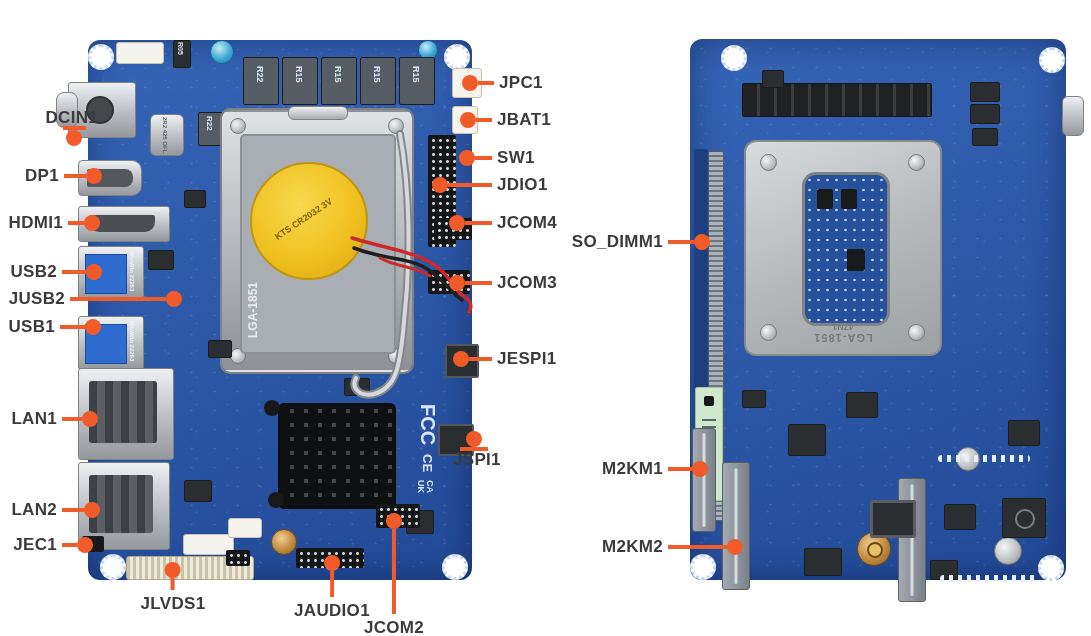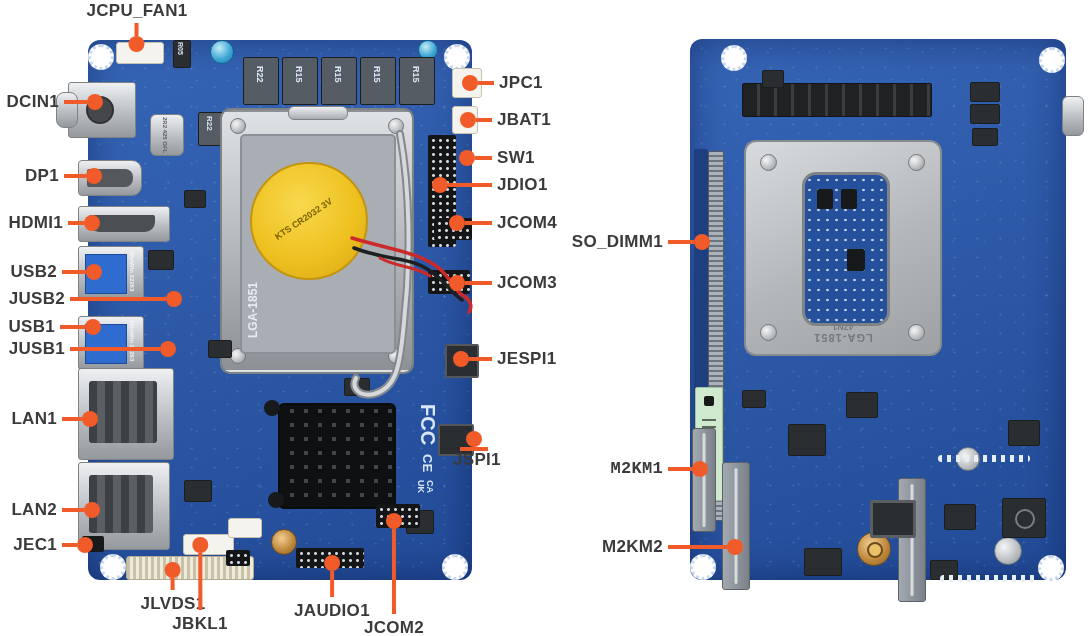--- a/index.html
+++ b/index.html
@@ -254,27 +254,22 @@
   </div>
 
   <svg class="abs" style="left:0;top:0;width:1091px;height:636px;z-index:12;pointer-events:none;" viewBox="0 0 1091 636">
     <path d="M400,134 C410,190 411,258 404,322 C400,368 396,388 374,394 C359,397 351,388 356,378" fill="none" stroke="#84888d" stroke-width="8" stroke-linecap="round"></path>
     <path d="M400,134 C410,190 411,258 404,322 C400,368 396,388 374,394 C359,397 351,388 356,378" fill="none" stroke="#d6d9dc" stroke-width="4" stroke-linecap="round"></path>
     <path d="M354,248 C390,262 414,256 434,274 C448,284 450,292 462,300" fill="none" stroke="#1d1f21" stroke-width="3.5" stroke-linecap="round"></path>
     <path d="M352,238 C392,250 416,252 436,266 C452,277 452,290 464,296 C470,300 473,306 469,312" fill="none" stroke="#cc2a2a" stroke-width="3.5" stroke-linecap="round"></path>
     <path d="M380,258 C398,268 416,266 430,276" fill="none" stroke="#cc2a2a" stroke-width="3" stroke-linecap="round"></path>
   </svg>
 
-  <div class="co vert up" style="left:137px;top:2px;">
-    <span class="lbl">JCPU_FAN1</span>
-    <span class="ln" style="height:13px;"></span>
-      <span class="dt"></span>
-  </div>
-
-  <div class="co l" style="right:988px;top:93px;">
+
+  <div class="co l" style="right:988px;top:109px;flex-direction:column;">
     <span class="lbl">DCIN1</span>
     <span class="ln" style="width:23px;"></span>
       <span class="dt"></span>
   </div>
   <div class="co l" style="right:989px;top:167px;">
     <span class="lbl">DP1</span>
     <span class="ln" style="width:22px;"></span>
       <span class="dt"></span>
   </div>
   <div class="co l" style="right:991px;top:214px;">
@@ -290,25 +285,20 @@
   <div class="co l" style="right:909px;top:290px;">
     <span class="lbl">JUSB2</span>
     <span class="ln" style="width:96px;"></span>
       <span class="dt"></span>
   </div>
   <div class="co l" style="right:990px;top:318px;">
     <span class="lbl">USB1</span>
     <span class="ln" style="width:25px;"></span>
       <span class="dt"></span>
   </div>
-  <div class="co l" style="right:915px;top:340px;">
-    <span class="lbl">JUSB1</span>
-    <span class="ln" style="width:90px;"></span>
-      <span class="dt"></span>
-  </div>
   <div class="co l" style="right:993px;top:410px;justify-content:center;">
     <span class="lbl">LAN1</span>
     <span class="ln" style="width:20px;"></span>
       <span class="dt"></span>
   </div>
   <div class="co l" style="right:991px;top:501px;">
     <span class="lbl">LAN2</span>
     <span class="ln" style="width:22px;"></span>
       <span class="dt"></span>
   </div>
@@ -357,42 +347,37 @@
     <span class="dt"></span>
       <span class="ln" style="width:28px;"></span>
     <span class="lbl">JSPI1</span>
   </div>
 
   <div class="co vert down" style="left:150px;top:562px;margin-left:23px;">
     <span class="dt"></span>
       <span class="ln" style="height:12px;"></span>
     <span class="lbl">JLVDS1</span>
   </div>
-  <div class="co vert down" style="left:200px;top:537px;">
-    <span class="dt"></span>
-      <span class="ln" style="height:57px;"></span>
-    <span class="lbl">JBKL1</span>
-  </div>
   <div class="co vert down" style="left:332px;top:555px;">
     <span class="dt"></span>
       <span class="ln" style="height:26px;"></span>
     <span class="lbl">JAUDIO1</span>
   </div>
   <div class="co vert down" style="left:394px;top:513px;">
     <span class="dt"></span>
       <span class="ln" style="height:85px;"></span>
     <span class="lbl">JCOM2</span>
   </div>
 
   <div class="co l" style="right:381px;top:233px;">
     <span class="lbl">SO_DIMM1</span>
     <span class="ln" style="width:26px;"></span>
       <span class="dt"></span>
   </div>
-  <div class="co l" style="right:383px;top:460px;font-family:Liberation Mono, monospace;">
+  <div class="co l" style="right:383px;top:460px;">
     <span class="lbl">M2KM1</span>
     <span class="ln" style="width:24px;"></span>
       <span class="dt"></span>
   </div>
   <div class="co l" style="right:348px;top:538px;justify-content:space-between;">
     <span class="lbl">M2KM2</span>
     <span class="ln" style="width:59px;"></span>
       <span class="dt"></span>
   </div>
 

